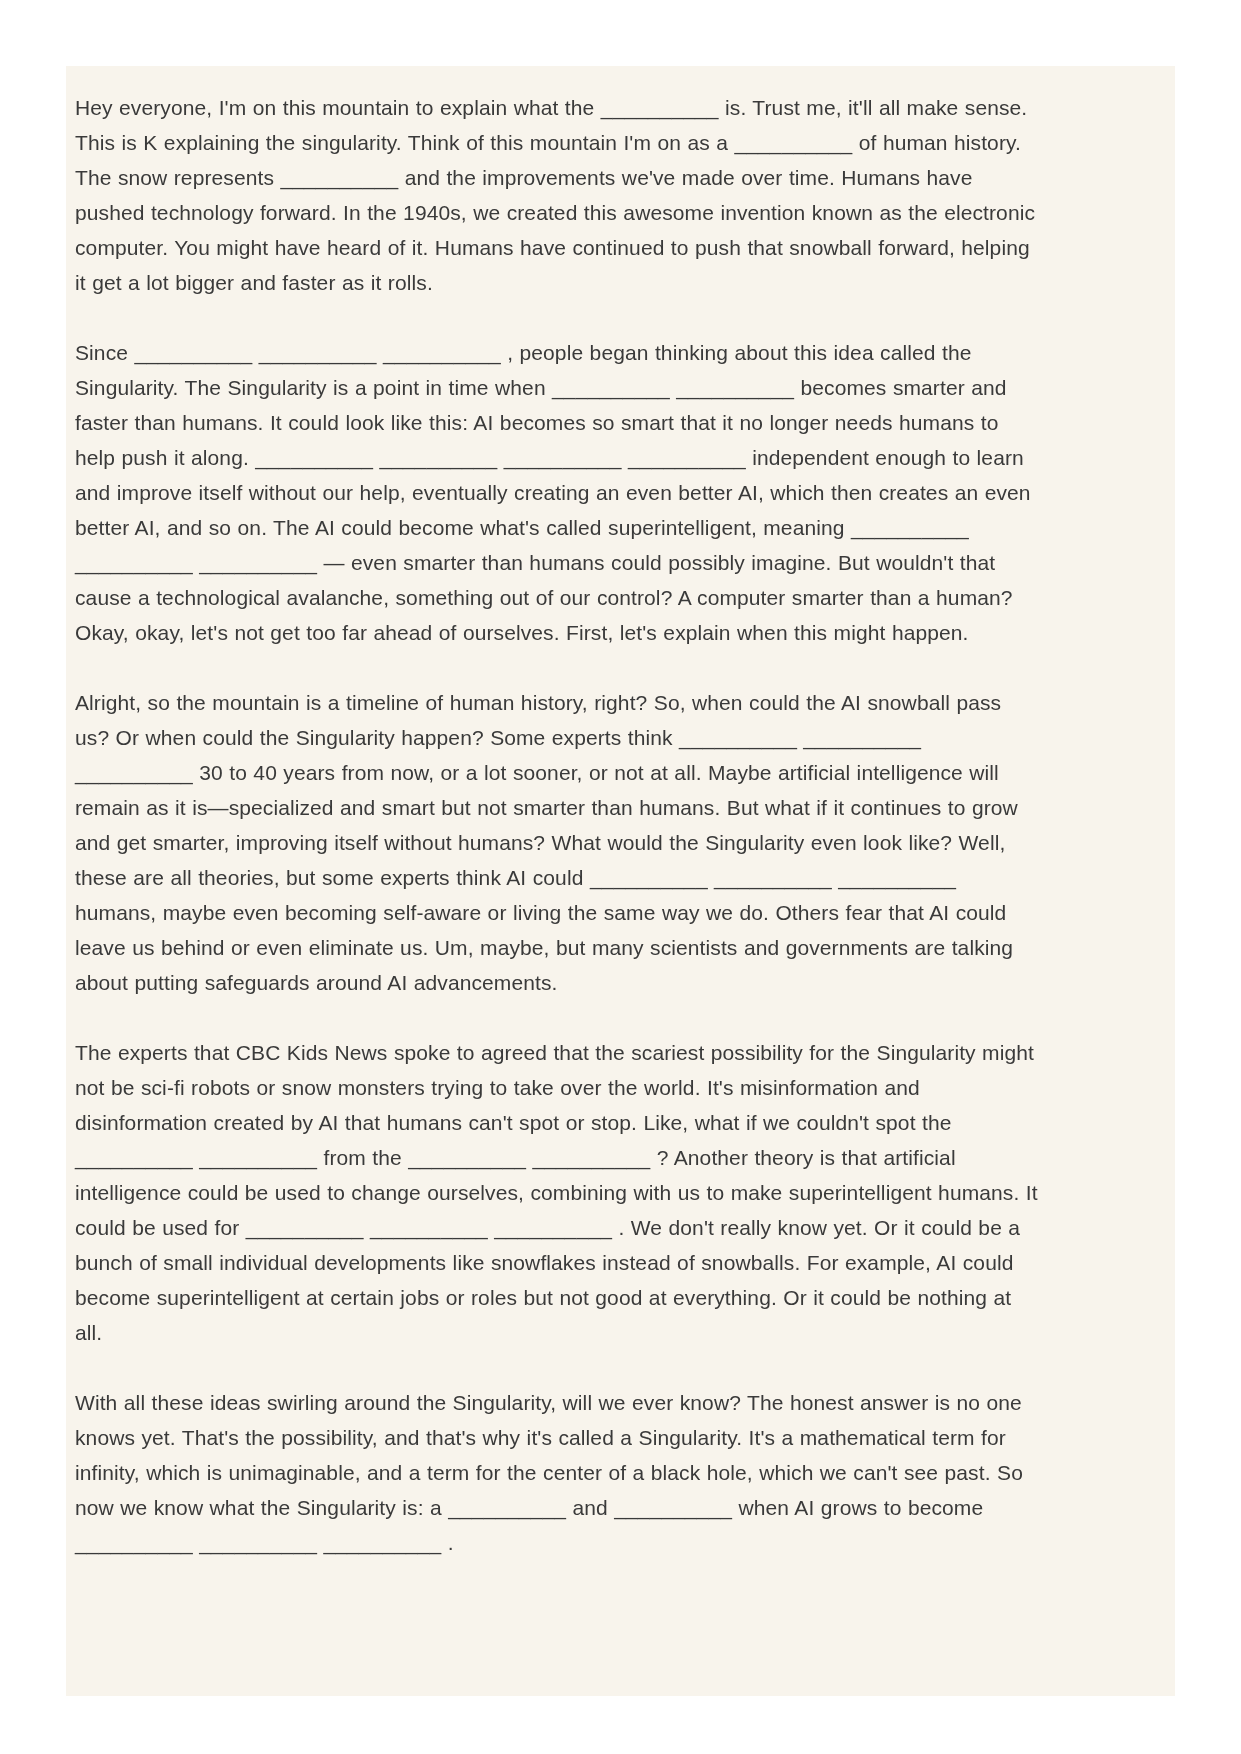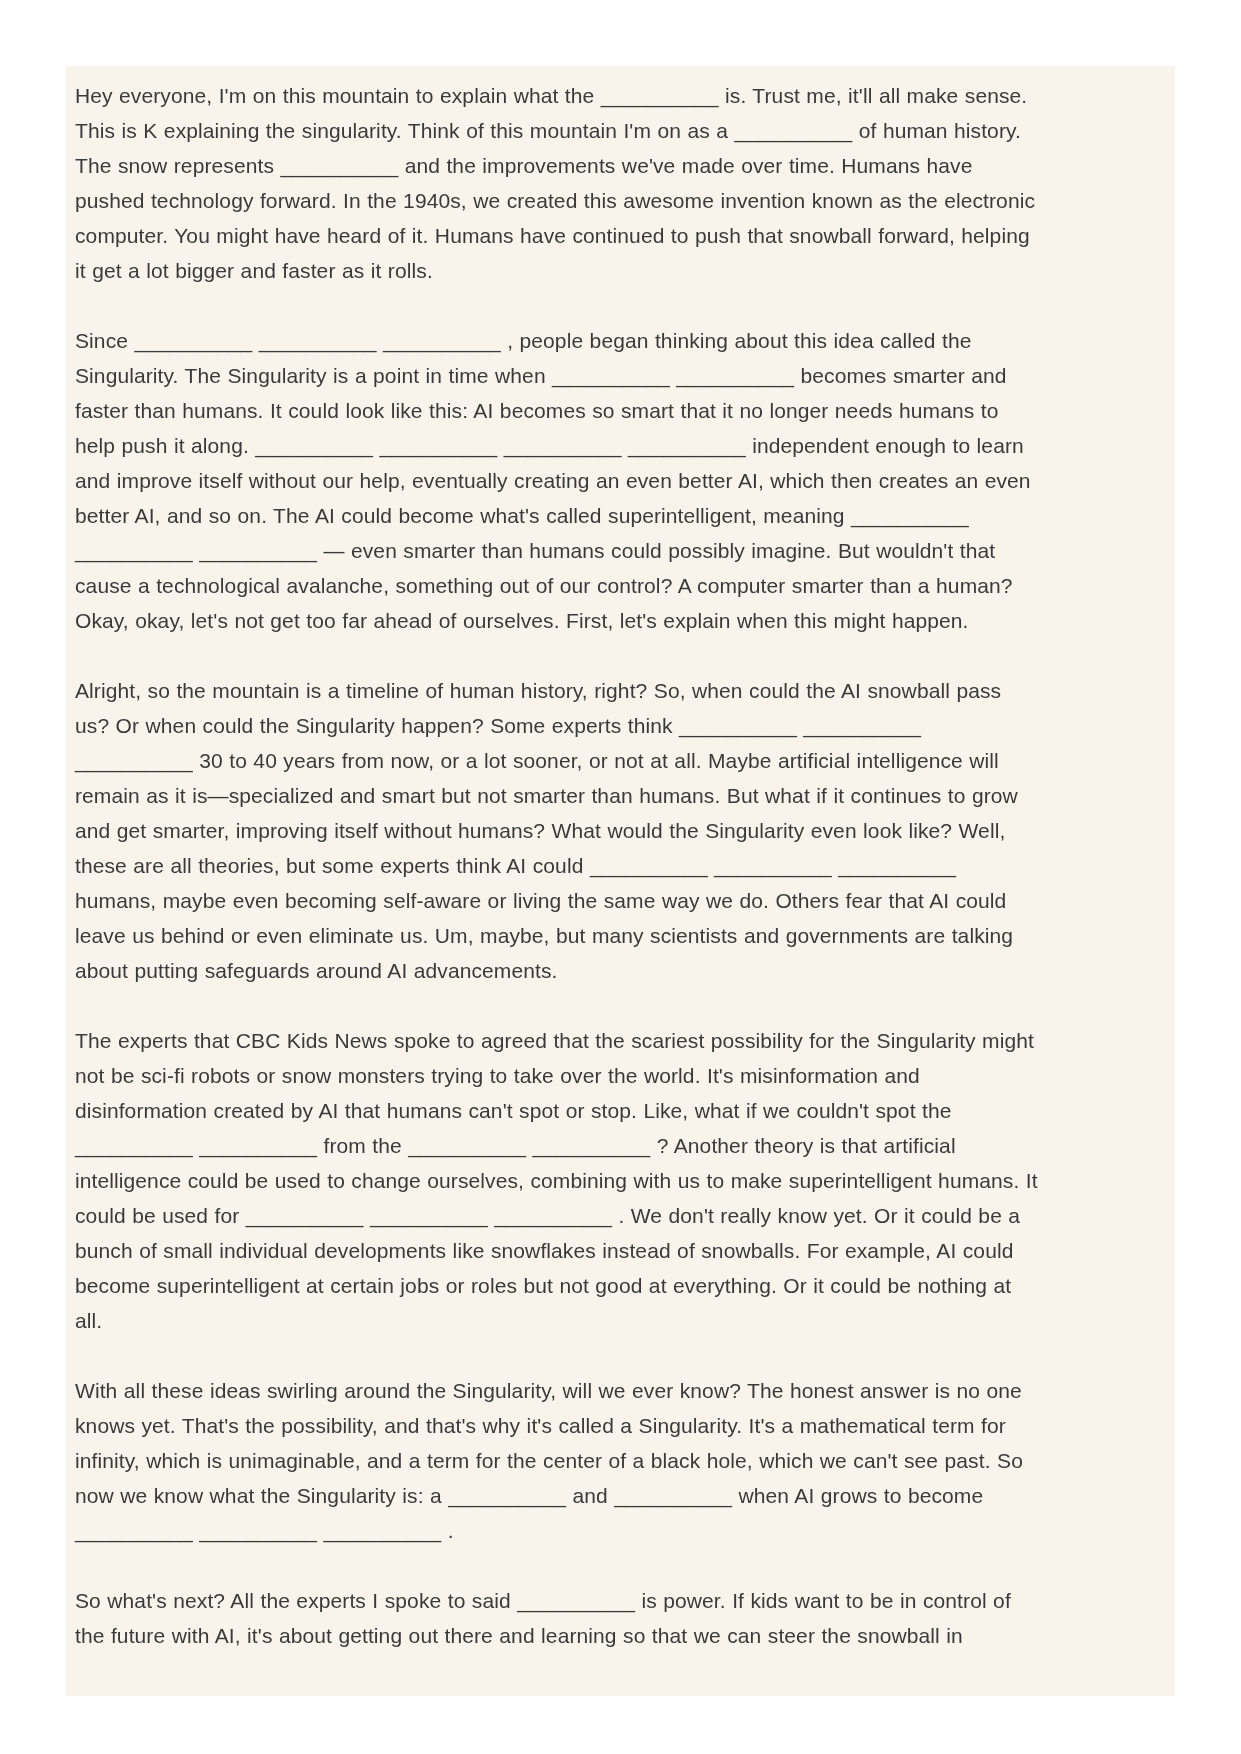--- a/index.html
+++ b/index.html
@@ -16,21 +16,21 @@
     font-family: "Liberation Sans", sans-serif;
   }
   .panel {
     position: absolute;
     left: 66px;
     top: 66px;
     width: 1109px;
     height: 1630px;
     background: #f8f4ec;
     box-sizing: border-box;
-    padding: 12px 134px 40px 9px;
+    padding: 24px 134px 40px 9px;
     overflow: hidden;
   }
   .para {
     margin: 0 0 35px 0;
     font-size: 21px;
     line-height: 35px;
     letter-spacing: 0.1px;
     color: #3a3a3a;
     word-spacing: 0.5px;
   }
@@ -41,15 +41,14 @@
 </head>
 <body>
 
 <div class="page">
   <div class="panel">
     <p class="para">Hey everyone, I'm on this mountain to explain what the __________ is. Trust me, it'll all make sense. This is K explaining the singularity. Think of this mountain I'm on as a __________ of human history. The snow represents __________ and the improvements we've made over time. Humans have pushed technology forward. In the 1940s, we created this awesome invention known as the electronic computer. You might have heard of it. Humans have continued to push that snowball forward, helping it get a lot bigger and faster as it rolls.</p>
     <p class="para">Since __________ __________ __________ , people began thinking about this idea called the Singularity. The Singularity is a point in time when __________ __________ becomes smarter and faster than humans. It could look like this: AI becomes so smart that it no longer needs humans to help push it along. __________ __________ __________ __________ independent enough to learn and improve itself without our help, eventually creating an even better AI, which then creates an even better AI, and so on. The AI could become what's called superintelligent, meaning __________ __________ __________ — even smarter than humans could possibly imagine. But wouldn't that cause a technological avalanche, something out of our control? A computer smarter than a human? Okay, okay, let's not get too far ahead of ourselves. First, let's explain when this might happen.</p>
     <p class="para">Alright, so the mountain is a timeline of human history, right? So, when could the AI snowball pass us? Or when could the Singularity happen? Some experts think __________ __________ __________ 30 to 40 years from now, or a lot sooner, or not at all. Maybe artificial intelligence will remain as it is—specialized and smart but not smarter than humans. But what if it continues to grow and get smarter, improving itself without humans? What would the Singularity even look like? Well, these are all theories, but some experts think AI could __________ __________ __________ humans, maybe even becoming self-aware or living the same way we do. Others fear that AI could leave us behind or even eliminate us. Um, maybe, but many scientists and governments are talking about putting safeguards around AI advancements.</p>
     <p class="para">The experts that CBC Kids News spoke to agreed that the scariest possibility for the Singularity might not be sci-fi robots or snow monsters trying to take over the world. It's misinformation and disinformation created by AI that humans can't spot or stop. Like, what if we couldn't spot the __________ __________ from the __________ __________ ? Another theory is that artificial intelligence could be used to change ourselves, combining with us to make superintelligent humans. It could be used for __________ __________ __________ . We don't really know yet. Or it could be a bunch of small individual developments like snowflakes instead of snowballs. For example, AI could become superintelligent at certain jobs or roles but not good at everything. Or it could be nothing at all.</p>
     <p class="para">With all these ideas swirling around the Singularity, will we ever know? The honest answer is no one knows yet. That's the possibility, and that's why it's called a Singularity. It's a mathematical term for infinity, which is unimaginable, and a term for the center of a black hole, which we can't see past. So now we know what the Singularity is: a __________ and __________ when AI grows to become __________ __________ __________ .</p>
-    <p class="para">So what's next? All the experts I spoke to said __________ is power. If kids want to be in control of the future with AI, it's about getting out there and learning so that we can steer the snowball in</p>
   </div>
 </div>
 
 </body></html>

